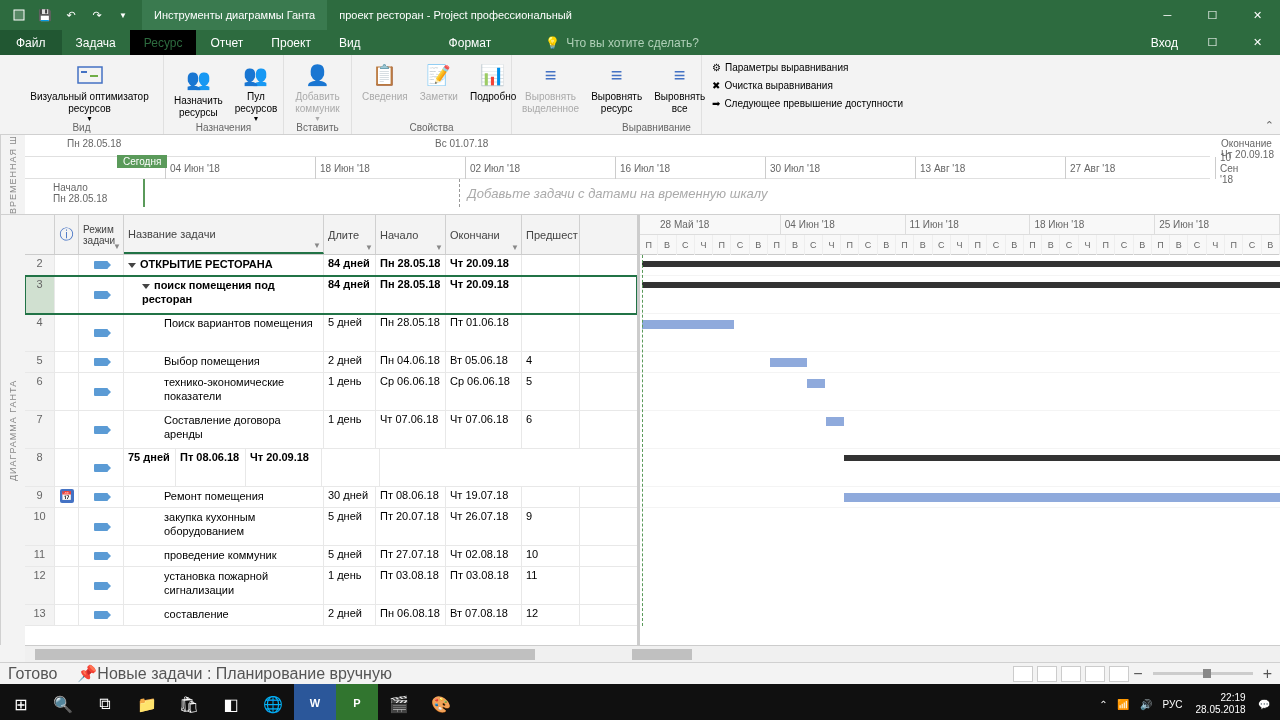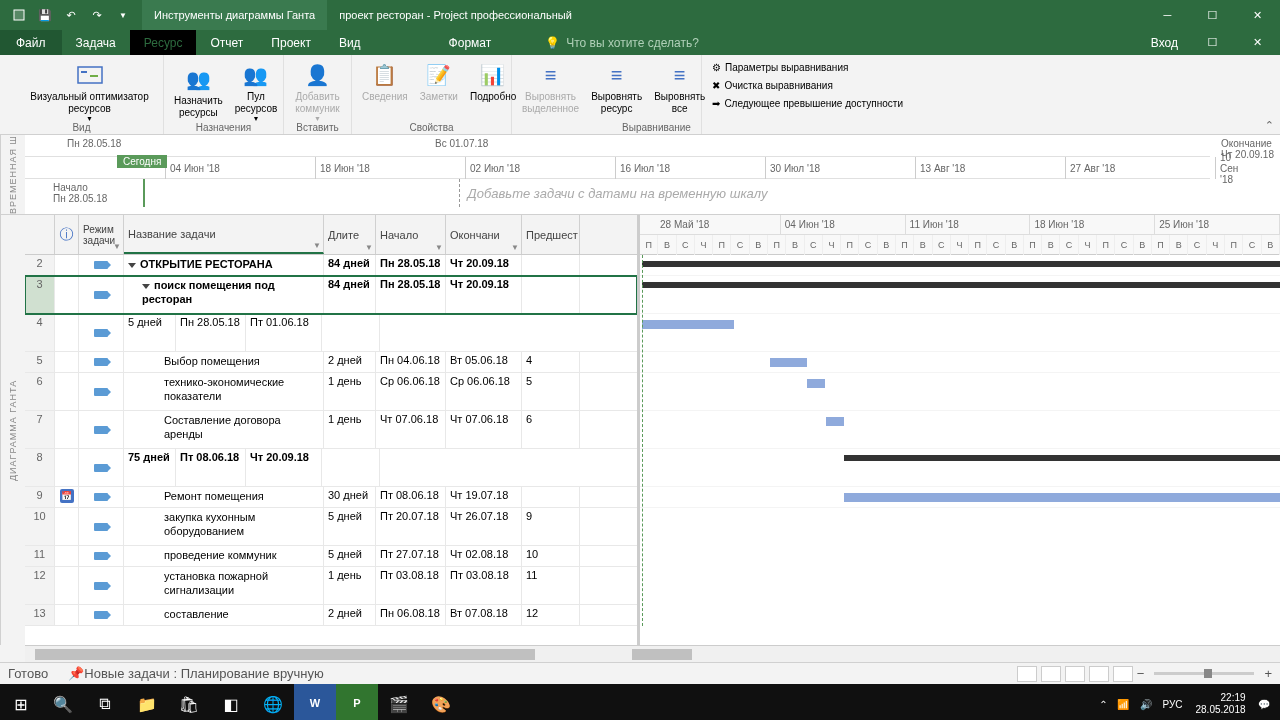--- a/index.html
+++ b/index.html
@@ -82,21 +82,21 @@
 .chart-row { height:21px; border-bottom:1px solid #f4f4f4; position:relative; }
 .chart-row.tall { height:38px; }
 .bar { position:absolute; top:6px; height:9px; background:#8faadc; }
 .bar-summary { position:absolute; top:6px; height:6px; background:#333; }
 .bar-summary::before, .bar-summary::after { content:''; position:absolute; top:0; width:0; height:0; border-top:6px solid #333; }
 .bar-summary::before { left:0; border-right:5px solid transparent; }
 .bar-summary::after { right:0; border-left:5px solid transparent; }
 .today-line { position:absolute; left:2px; top:0; bottom:0; border-left:1px dashed #5a9a5a; z-index:1; }
 .hscroll { height:17px; background:#f0f0f0; border-top:1px solid #ccc; display:flex; align-items:center; position:relative; }
 .hscroll-thumb { position:absolute; left:30px; width:300px; height:11px; background:#c0c0c0; top:3px; }
-.status-bar { height:22px; background:#f3f3f3; border-top:1px solid #d0d0d0; display:flex; align-items:center; font-size:13px; color:#555; padding:0 8px; }
+.status-bar { height:22px; background:#f3f3f3; border-top:1px solid #d0d0d0; display:flex; align-items:center; font-size:16px; color:#555; padding:0 8px; }
 .status-bar .right { margin-left:auto; display:flex; align-items:center; gap:4px; }
 .zoom-slider { width:100px; height:3px; background:#ccc; position:relative; margin:0 6px; }
 .zoom-thumb { position:absolute; left:50%; top:-3px; width:8px; height:9px; background:#888; }
 .view-btn { width:20px; height:16px; border:1px solid #ccc; background:#fff; cursor:pointer; }
 .taskbar { height:40px; background:#101010; display:flex; align-items:center; }
 .tb-item { width:42px; height:40px; display:flex; align-items:center; justify-content:center; cursor:pointer; color:#fff; font-size:16px; }
 .tb-item.active { border-bottom:2px solid #76b9ed; }
 .tray { margin-left:auto; display:flex; align-items:center; color:#fff; font-size:10px; padding-right:4px; }
 .tray-item { padding:0 5px; height:40px; display:flex; align-items:center; cursor:pointer; }
 .tray-clock { text-align:right; line-height:1.2; padding:0 8px; }
@@ -331,20 +331,23 @@
     <div class="gcell gcol-dur bold">84 дней</div>
     <div class="gcell gcol-start bold">Пн 28.05.18</div>
     <div class="gcell gcol-finish bold">Чт 20.09.18</div>
     <div class="gcell gcol-pred"></div>
           </div>
           <div class="grow tall">
     <div class="gcell rownum gcol-rownum">4</div>
     <div class="gcell gcol-info"></div>
     <div class="gcell mode gcol-mode">
               <div class="mode-icon"></div>
+            </div>
+    <div class="gcell gcol-name">
+              <div class="task-name  indent2">Поиск вариантов помещения</div>
             </div>
     <div class="gcell gcol-dur ">5 дней</div>
     <div class="gcell gcol-start ">Пн 28.05.18</div>
     <div class="gcell gcol-finish ">Пт 01.06.18</div>
     <div class="gcell gcol-pred"></div>
           </div>
           <div class="grow">
     <div class="gcell rownum gcol-rownum">5</div>
     <div class="gcell gcol-info"></div>
     <div class="gcell mode gcol-mode">

